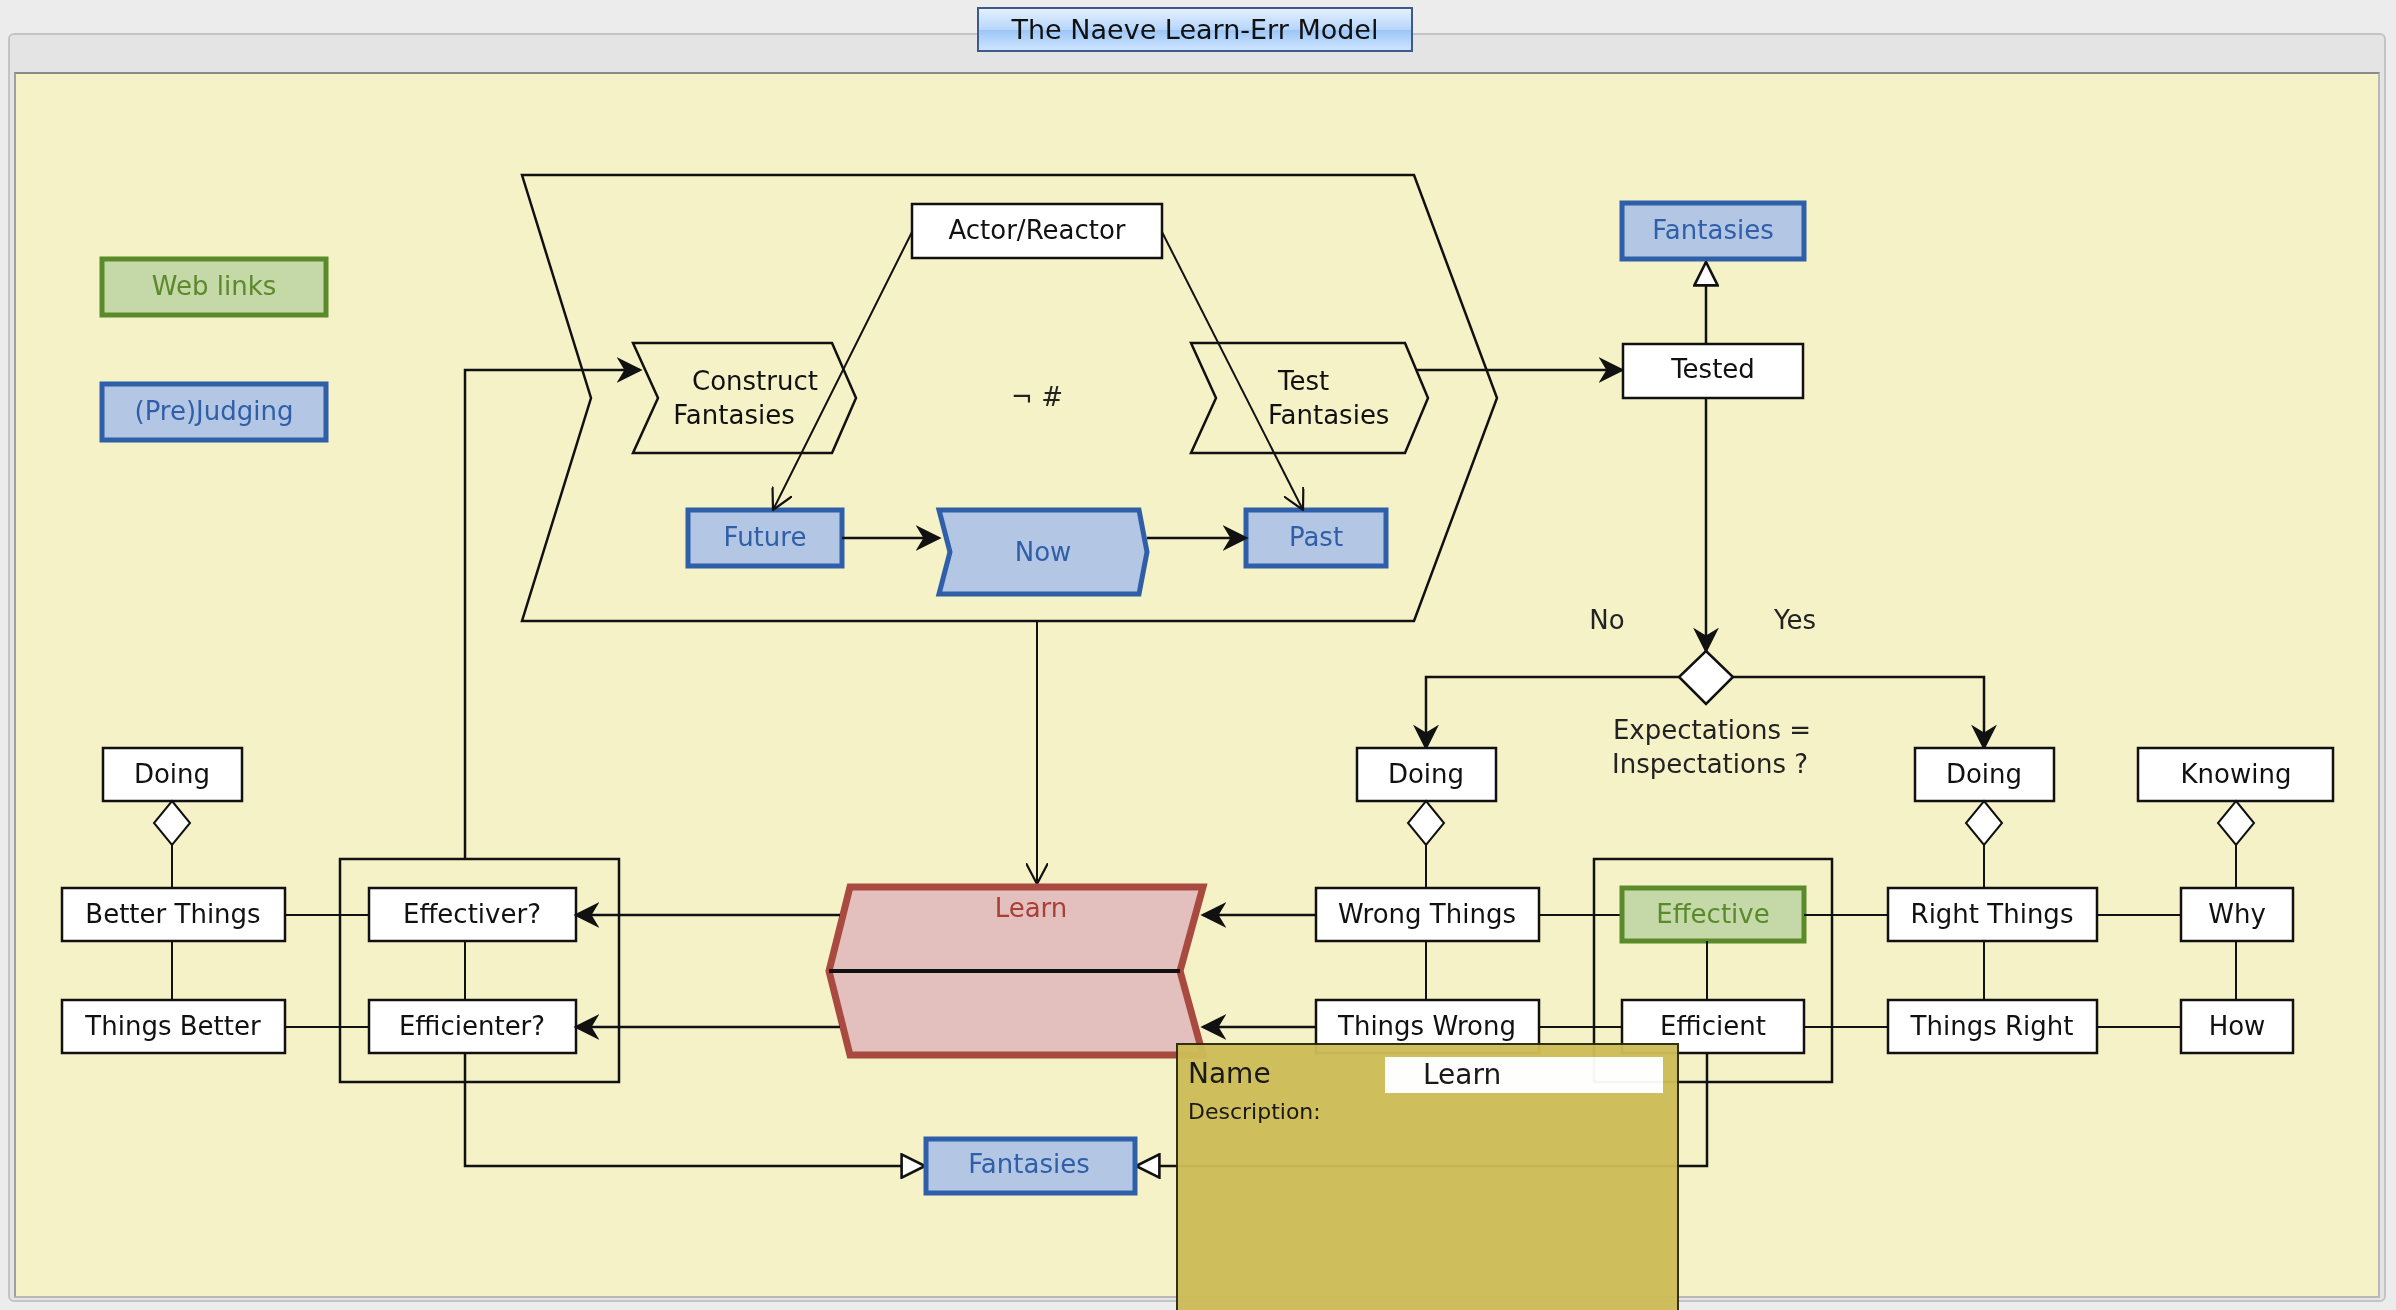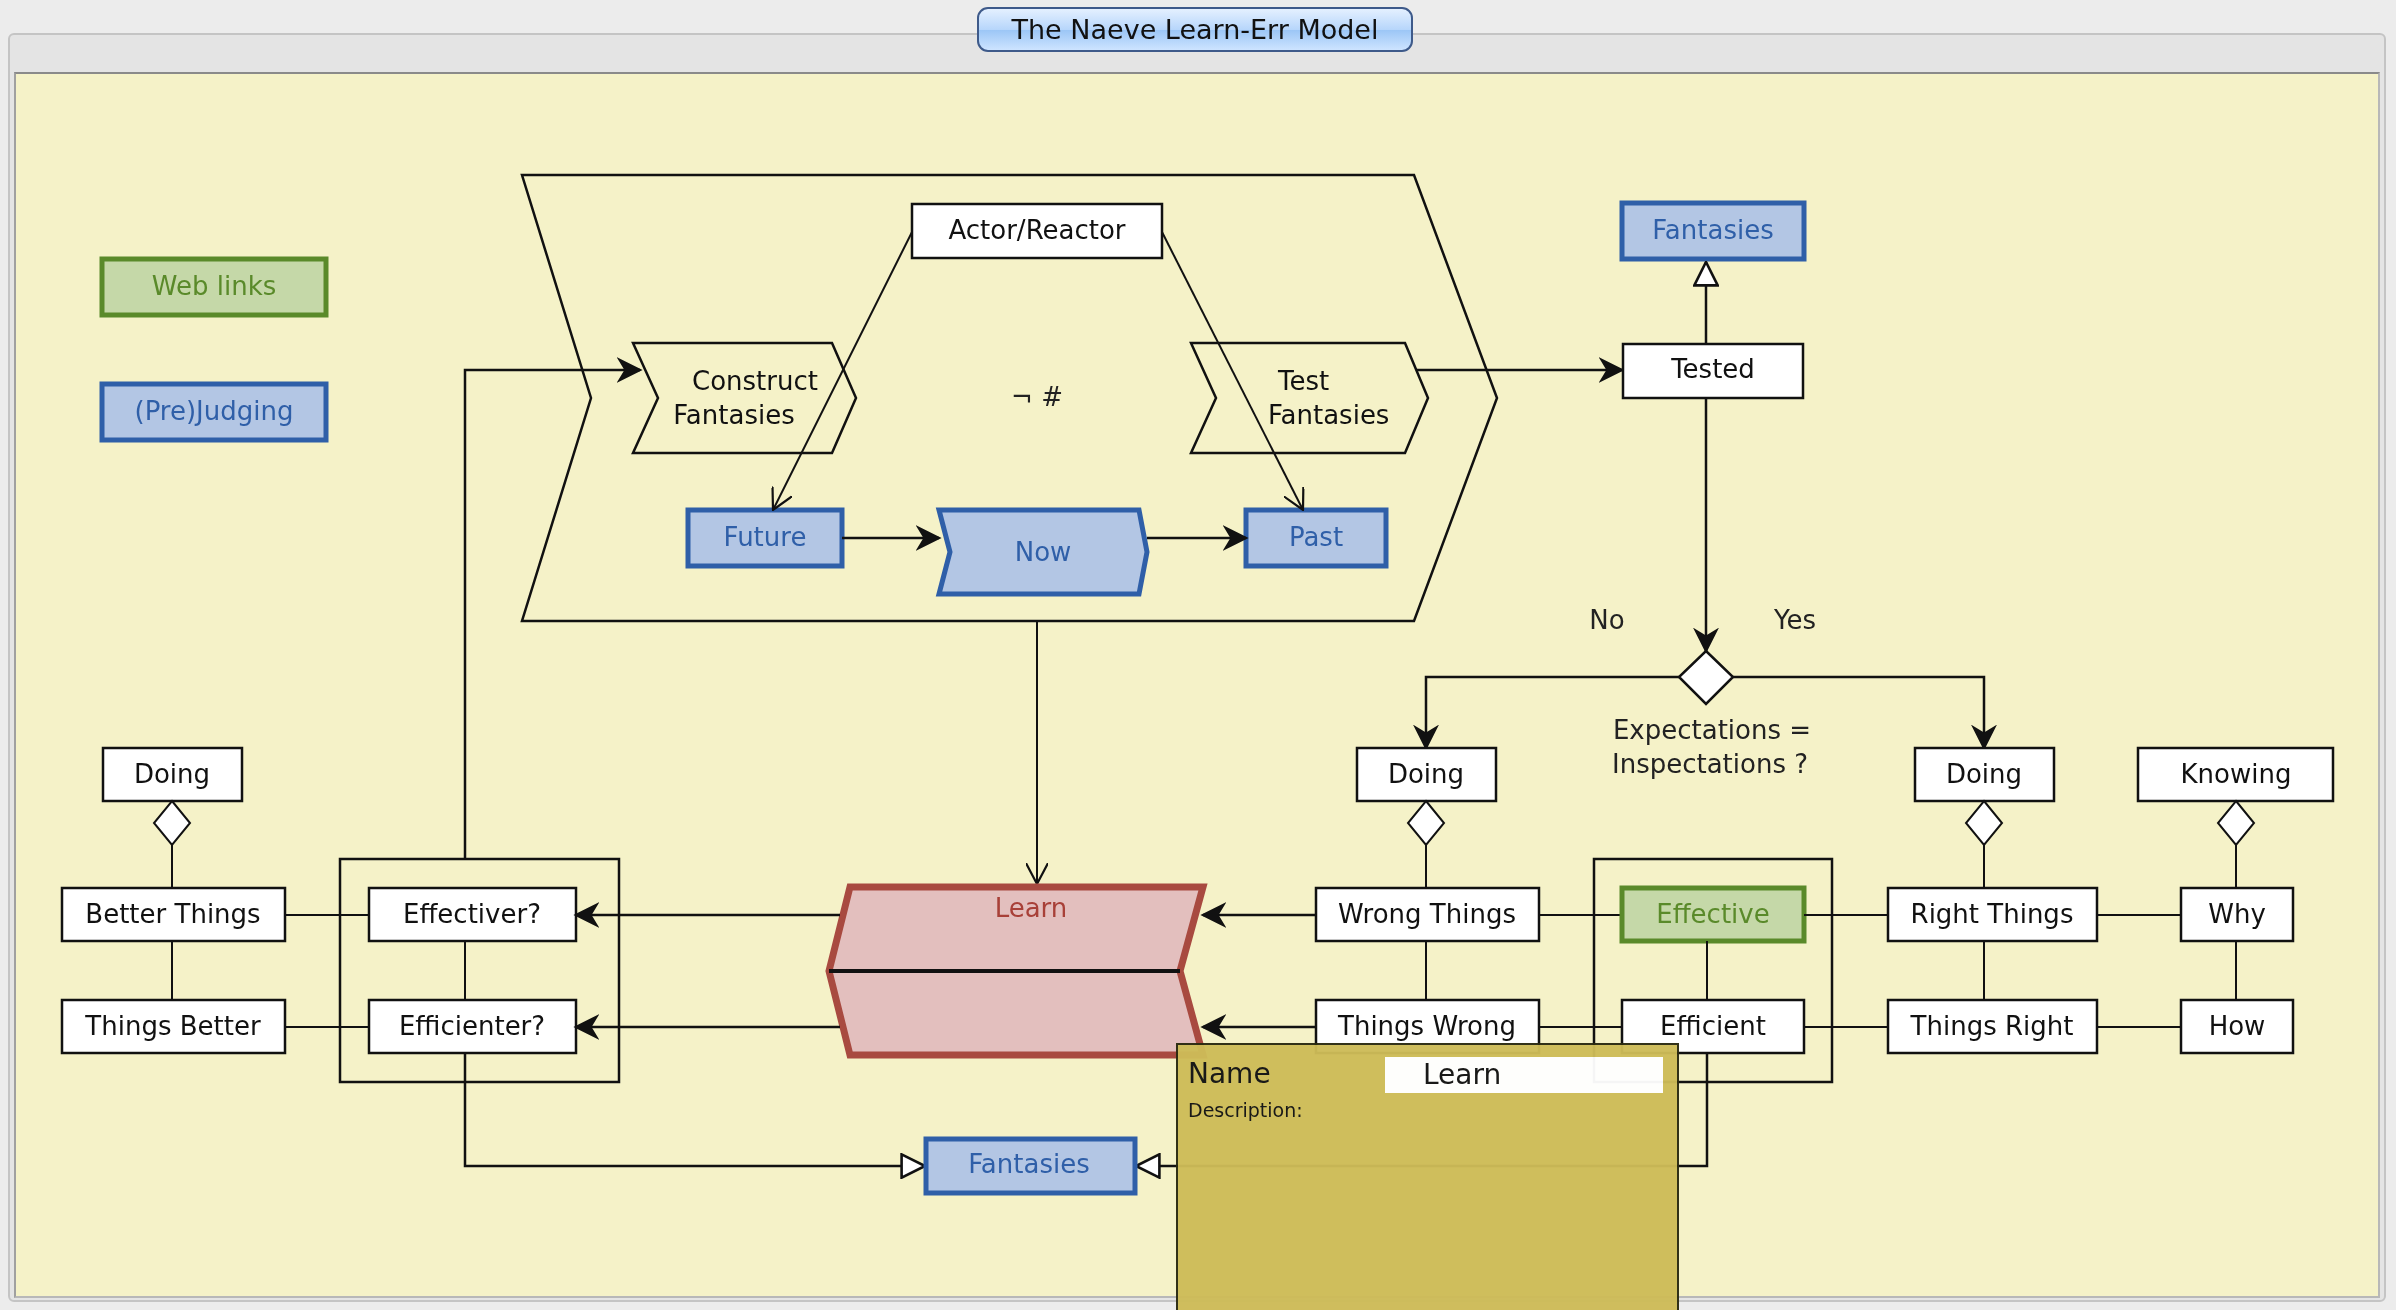--- a/index.html
+++ b/index.html
@@ -4,36 +4,36 @@
 <style>
   html, body { margin:0; padding:0; }
   body { width:2396px; height:1310px; background:#ececec; position:relative; overflow:hidden;
          font-family:"DejaVu Sans", sans-serif; }
   #panel { position:absolute; left:8px; top:33px; width:2378px; height:1269px;
            background:#e4e4e4; border:2px solid #c4c4c4; border-radius:6px; box-sizing:border-box; }
   #canvas-wrap { position:absolute; left:14px; top:72px; width:2366px; height:1226px;
                  border-top:2px solid #8a8a8a; border-left:2px solid #a0a0a0; border-right:2px solid #b8b8b8; border-bottom:2px solid #b8b8b8;
                  background:#f5f2c8; box-sizing:border-box; }
   #title-btn { position:absolute; left:977px; top:7px; width:436px; height:45px; box-sizing:border-box;
-               border:2px solid #3e5a8a; border-radius:11px;
+               border:2px solid #3e5a8a; border-radius:0;
                background:linear-gradient(#e4f0ff 0%, #b7d6fb 50%, #9cc6f6 52%, #cde4ff 100%);
                font-size:27px; color:#111; text-align:center; line-height:41px; cursor:pointer; }
   svg#diagram { position:absolute; left:0; top:0; }
   svg text { font-family:"DejaVu Sans", sans-serif; }
   .node-text { font-size:26px; fill:#111; }
   .blue-text { font-size:26px; fill:#2f5fa8; }
   .green-text { font-size:26px; fill:#5a8a2a; }
   .red-text { font-size:26px; fill:#a84038; }
   .label-text { font-size:26px; fill:#222; }
   #tooltip { position:absolute; left:1176px; top:1043px; width:503px; height:277px; box-sizing:border-box;
              background:#cebc58; border:2px solid #2a2a10; opacity:0.96; }
   #tt-name-label { position:absolute; left:10px; top:12px; font-size:28px; color:#111; }
   #tt-name-value { position:absolute; left:207px; top:12px; width:278px; height:36px; background:#fff;
                    font-size:28px; color:#111; line-height:36px; padding-left:38px; box-sizing:border-box; }
-  #tt-desc-label { position:absolute; left:10px; top:54px; font-size:19px; color:#111; }
+  #tt-desc-label { position:absolute; left:10px; top:54px; font-size:22px; color:#111; }
   #tt-desc-box { position:absolute; left:65px; top:98px; width:407px; height:115px; background:#fff;
                  font-size:28px; color:#111; line-height:36px; padding-left:2px; box-sizing:border-box; }
   #tt-desc-box .sep { color:#666; letter-spacing:2px; }
 </style>
 </head>
 <body>
 
 <div id="panel"></div>
 <div id="canvas-wrap"></div>
 

